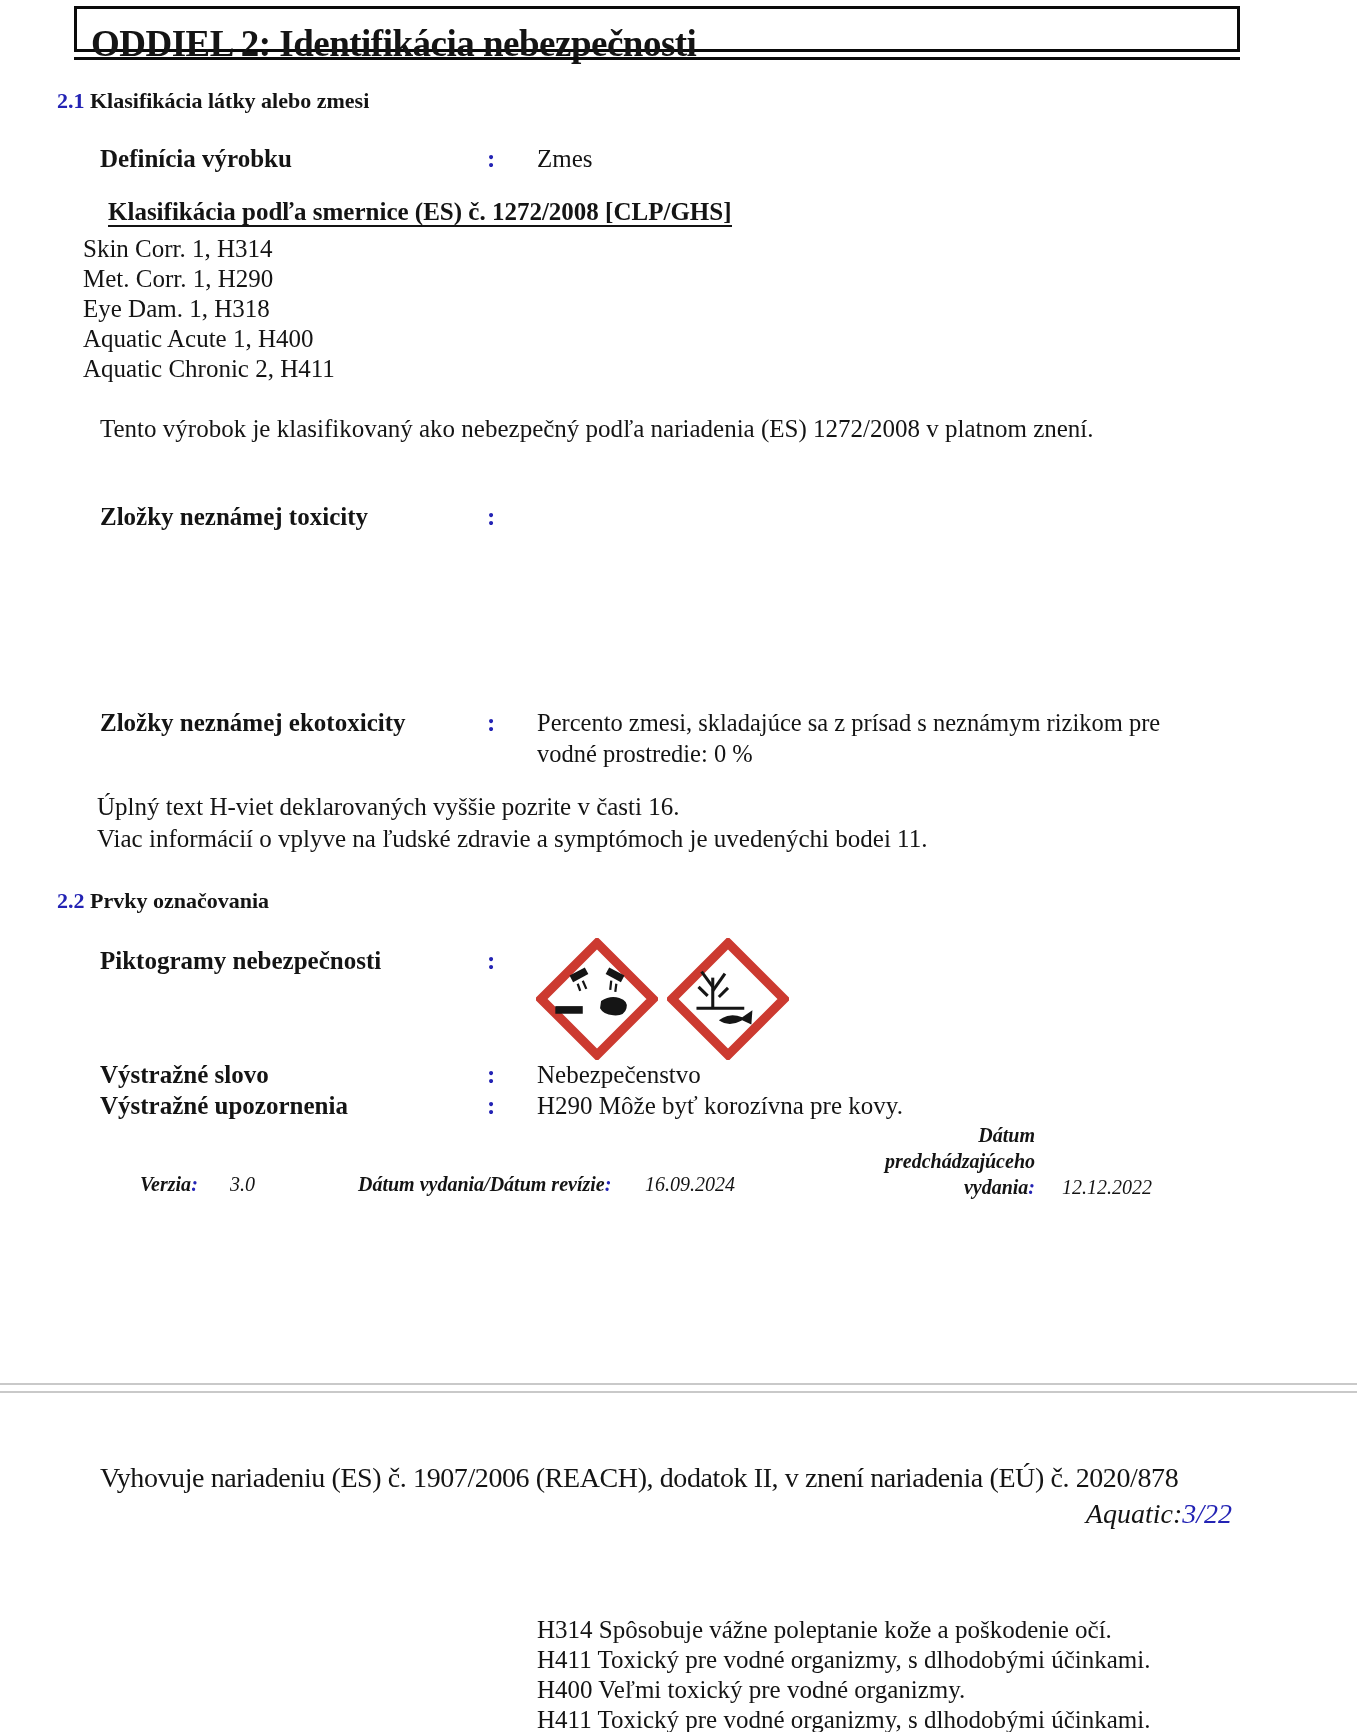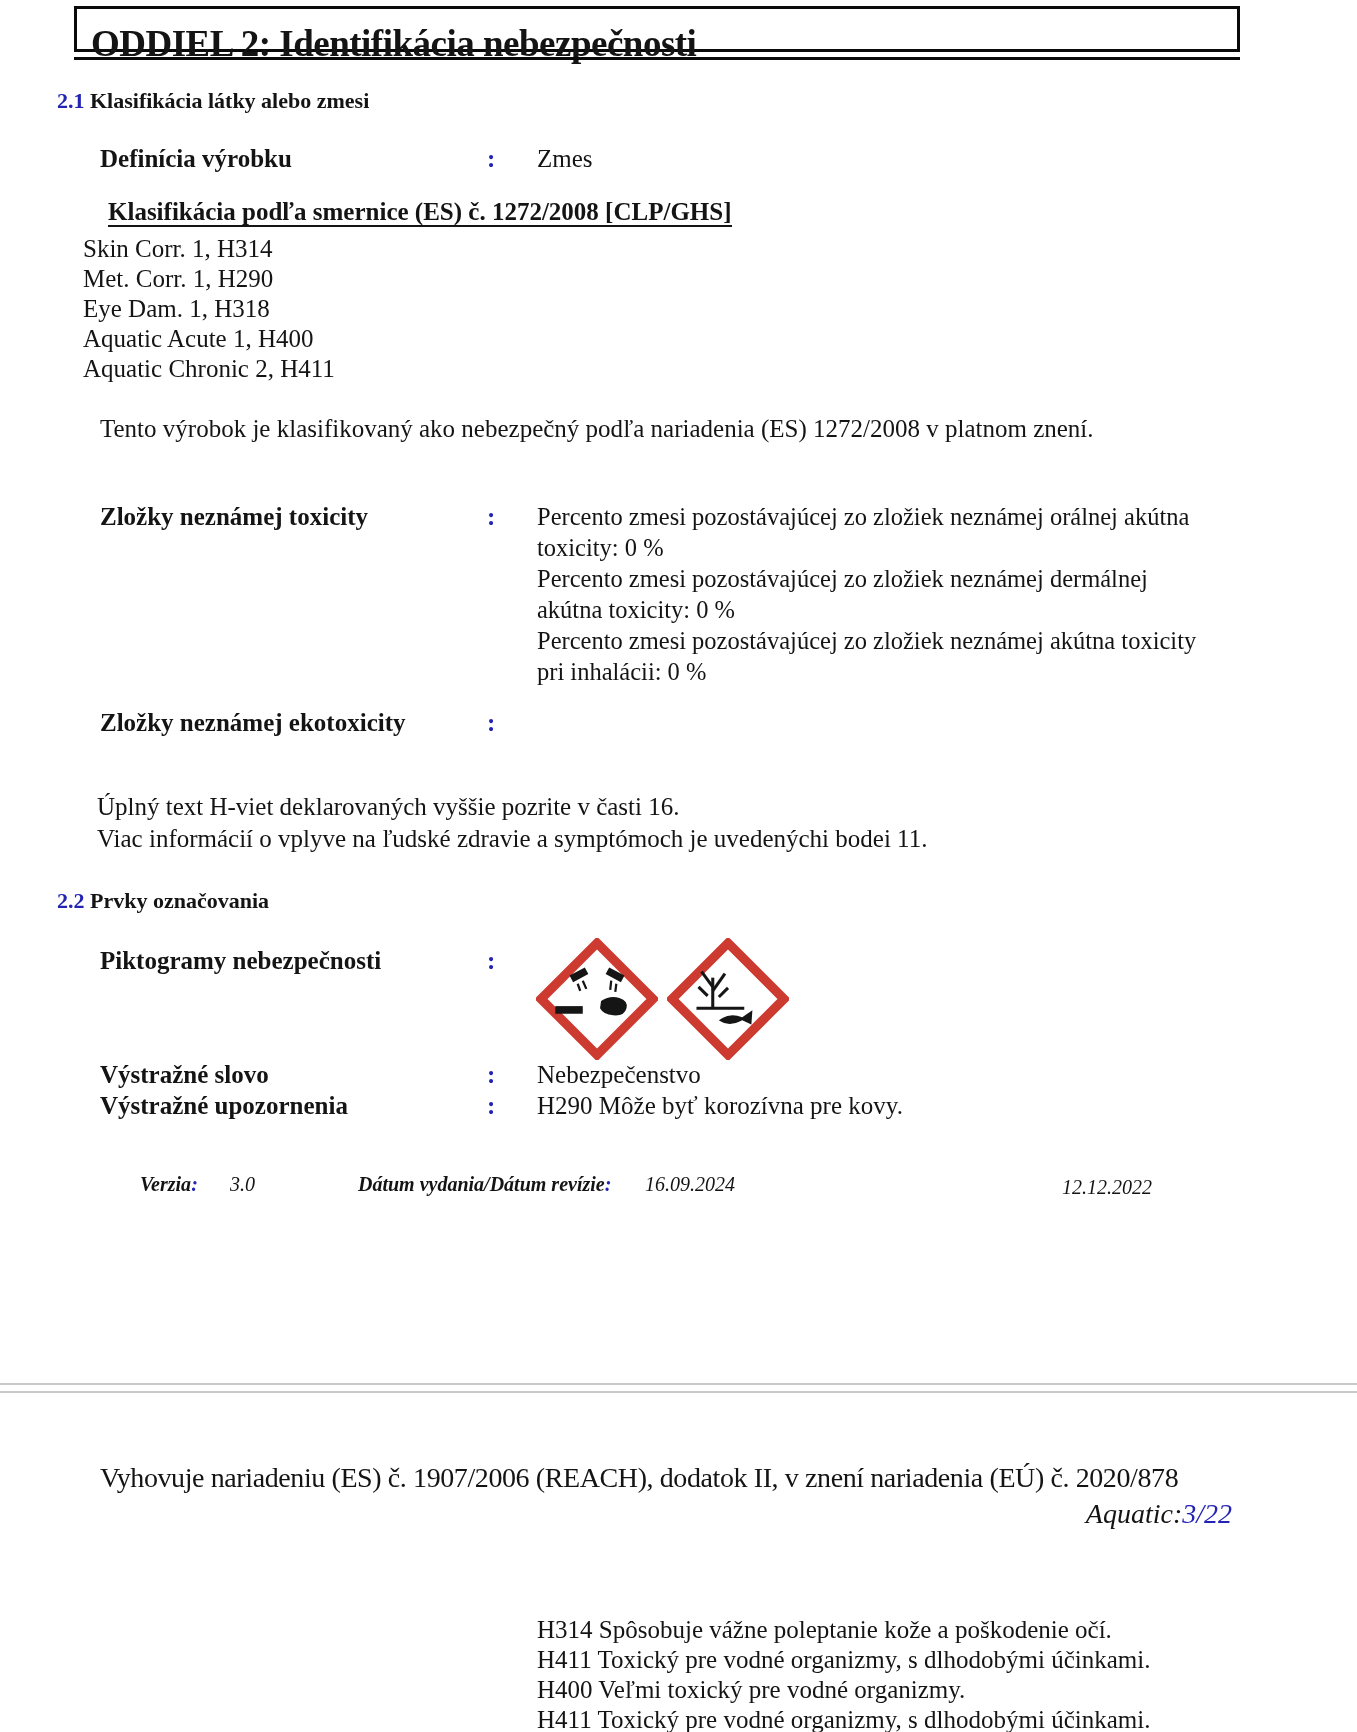--- a/index.html
+++ b/index.html
@@ -63,29 +63,25 @@
   <div class="abs t25 lines" style="left:83px; top:234px;">Skin Corr. 1, H314
 Met. Corr. 1, H290
 Eye Dam. 1, H318
 Aquatic Acute 1, H400
 Aquatic Chronic 2, H411</div>
 
   <div class="abs t25" style="left:100px; top:414px;">Tento výrobok je klasifikovaný ako nebezpečný podľa nariadenia (ES) 1272/2008 v platnom znení.</div>
 
   <div class="abs t25 b label-col" style="top:502px;">Zložky neznámej toxicity</div>
   <div class="abs t25 b blue colon-col" style="top:502px;">:</div>
-  <div class="abs lines value-col" style="top:501px; font-size:24.5px; line-height:31px; width:705px;">Percento zmesi pozostávajúcej zo zložiek neznámej orálnej akútna
-toxicity: 0 %
-Percento zmesi pozostávajúcej zo zložiek neznámej dermálnej
-akútna toxicity: 0 %
-Percento zmesi pozostávajúcej zo zložiek neznámej akútna toxicity
-pri inhalácii: 0 %</div>
 
   <div class="abs t25 b label-col" style="top:708px;">Zložky neznámej ekotoxicity</div>
   <div class="abs t25 b blue colon-col" style="top:708px;">:</div>
+  <div class="abs lines value-col" style="top:707px; font-size:24.5px; line-height:31px; width:705px;">Percento zmesi, skladajúce sa z prísad s neznámym rizikom pre
+vodné prostredie:  0 %</div>
 
   <div class="abs t25" style="left:97px; top:792px;">Úplný text H-viet deklarovaných vyššie pozrite v časti 16.</div>
   <div class="abs t25" style="left:97px; top:824px;">Viac informácií o vplyve na ľudské zdravie a symptómoch je uvedenýchi bodei 11.</div>
 
   <div class="abs sec-head" style="left:57px; top:886px;">
     <span class="blue">2.2</span>
     <span>Prvky označovania</span>
   </div>
 
   <div class="abs t25 b label-col" style="top:946px;">Piktogramy nebezpečnosti</div>
@@ -121,20 +117,25 @@
   <div class="abs t25 b label-col" style="top:1091px;">Výstražné upozornenia</div>
   <div class="abs t25 b blue colon-col" style="top:1091px;">:</div>
   <div class="abs t25 value-col" style="top:1091px;">H290 Môže byť korozívna pre kovy.</div>
 
   <div class="abs t20 b i" style="left:140px; top:1171px;"><span>Verzia</span><span class="blue">:</span></div>
   <div class="abs t20 i" style="left:230px; top:1171px;">3.0</div>
 
   <div class="abs t20 b i" style="left:358px; top:1171px;"><span>Dátum vydania/Dátum revízie</span><span class="blue">:</span></div>
   <div class="abs t20 i" style="left:645px; top:1171px;">16.09.2024</div>
 
+  <div class="abs t20 b i right-block" style="left:690px; top:1122px; width:345px;">
+    <div>Dátum</div>
+    <div>predchádzajúceho</div>
+    <div><span>vydania</span><span class="blue">:</span></div>
+  </div>
   <div class="abs t20 i" style="left:1062px; top:1174px;">12.12.2022</div>
 
   <div class="abs divider" style="top:1383px;"></div>
   <div class="abs divider" style="top:1391px;"></div>
 
   <div class="abs t23" style="left:100px; top:1464px; letter-spacing:-0.4px;">Vyhovuje nariadeniu (ES) č. 1907/2006 (REACH), dodatok II, v znení nariadenia (EÚ) č. 2020/878</div>
 
   <div class="abs t23 i right-block" style="left:900px; top:1500px; width:332px;">
     <span>Aquatic:</span><span class="blue">3/22</span>
   </div>

